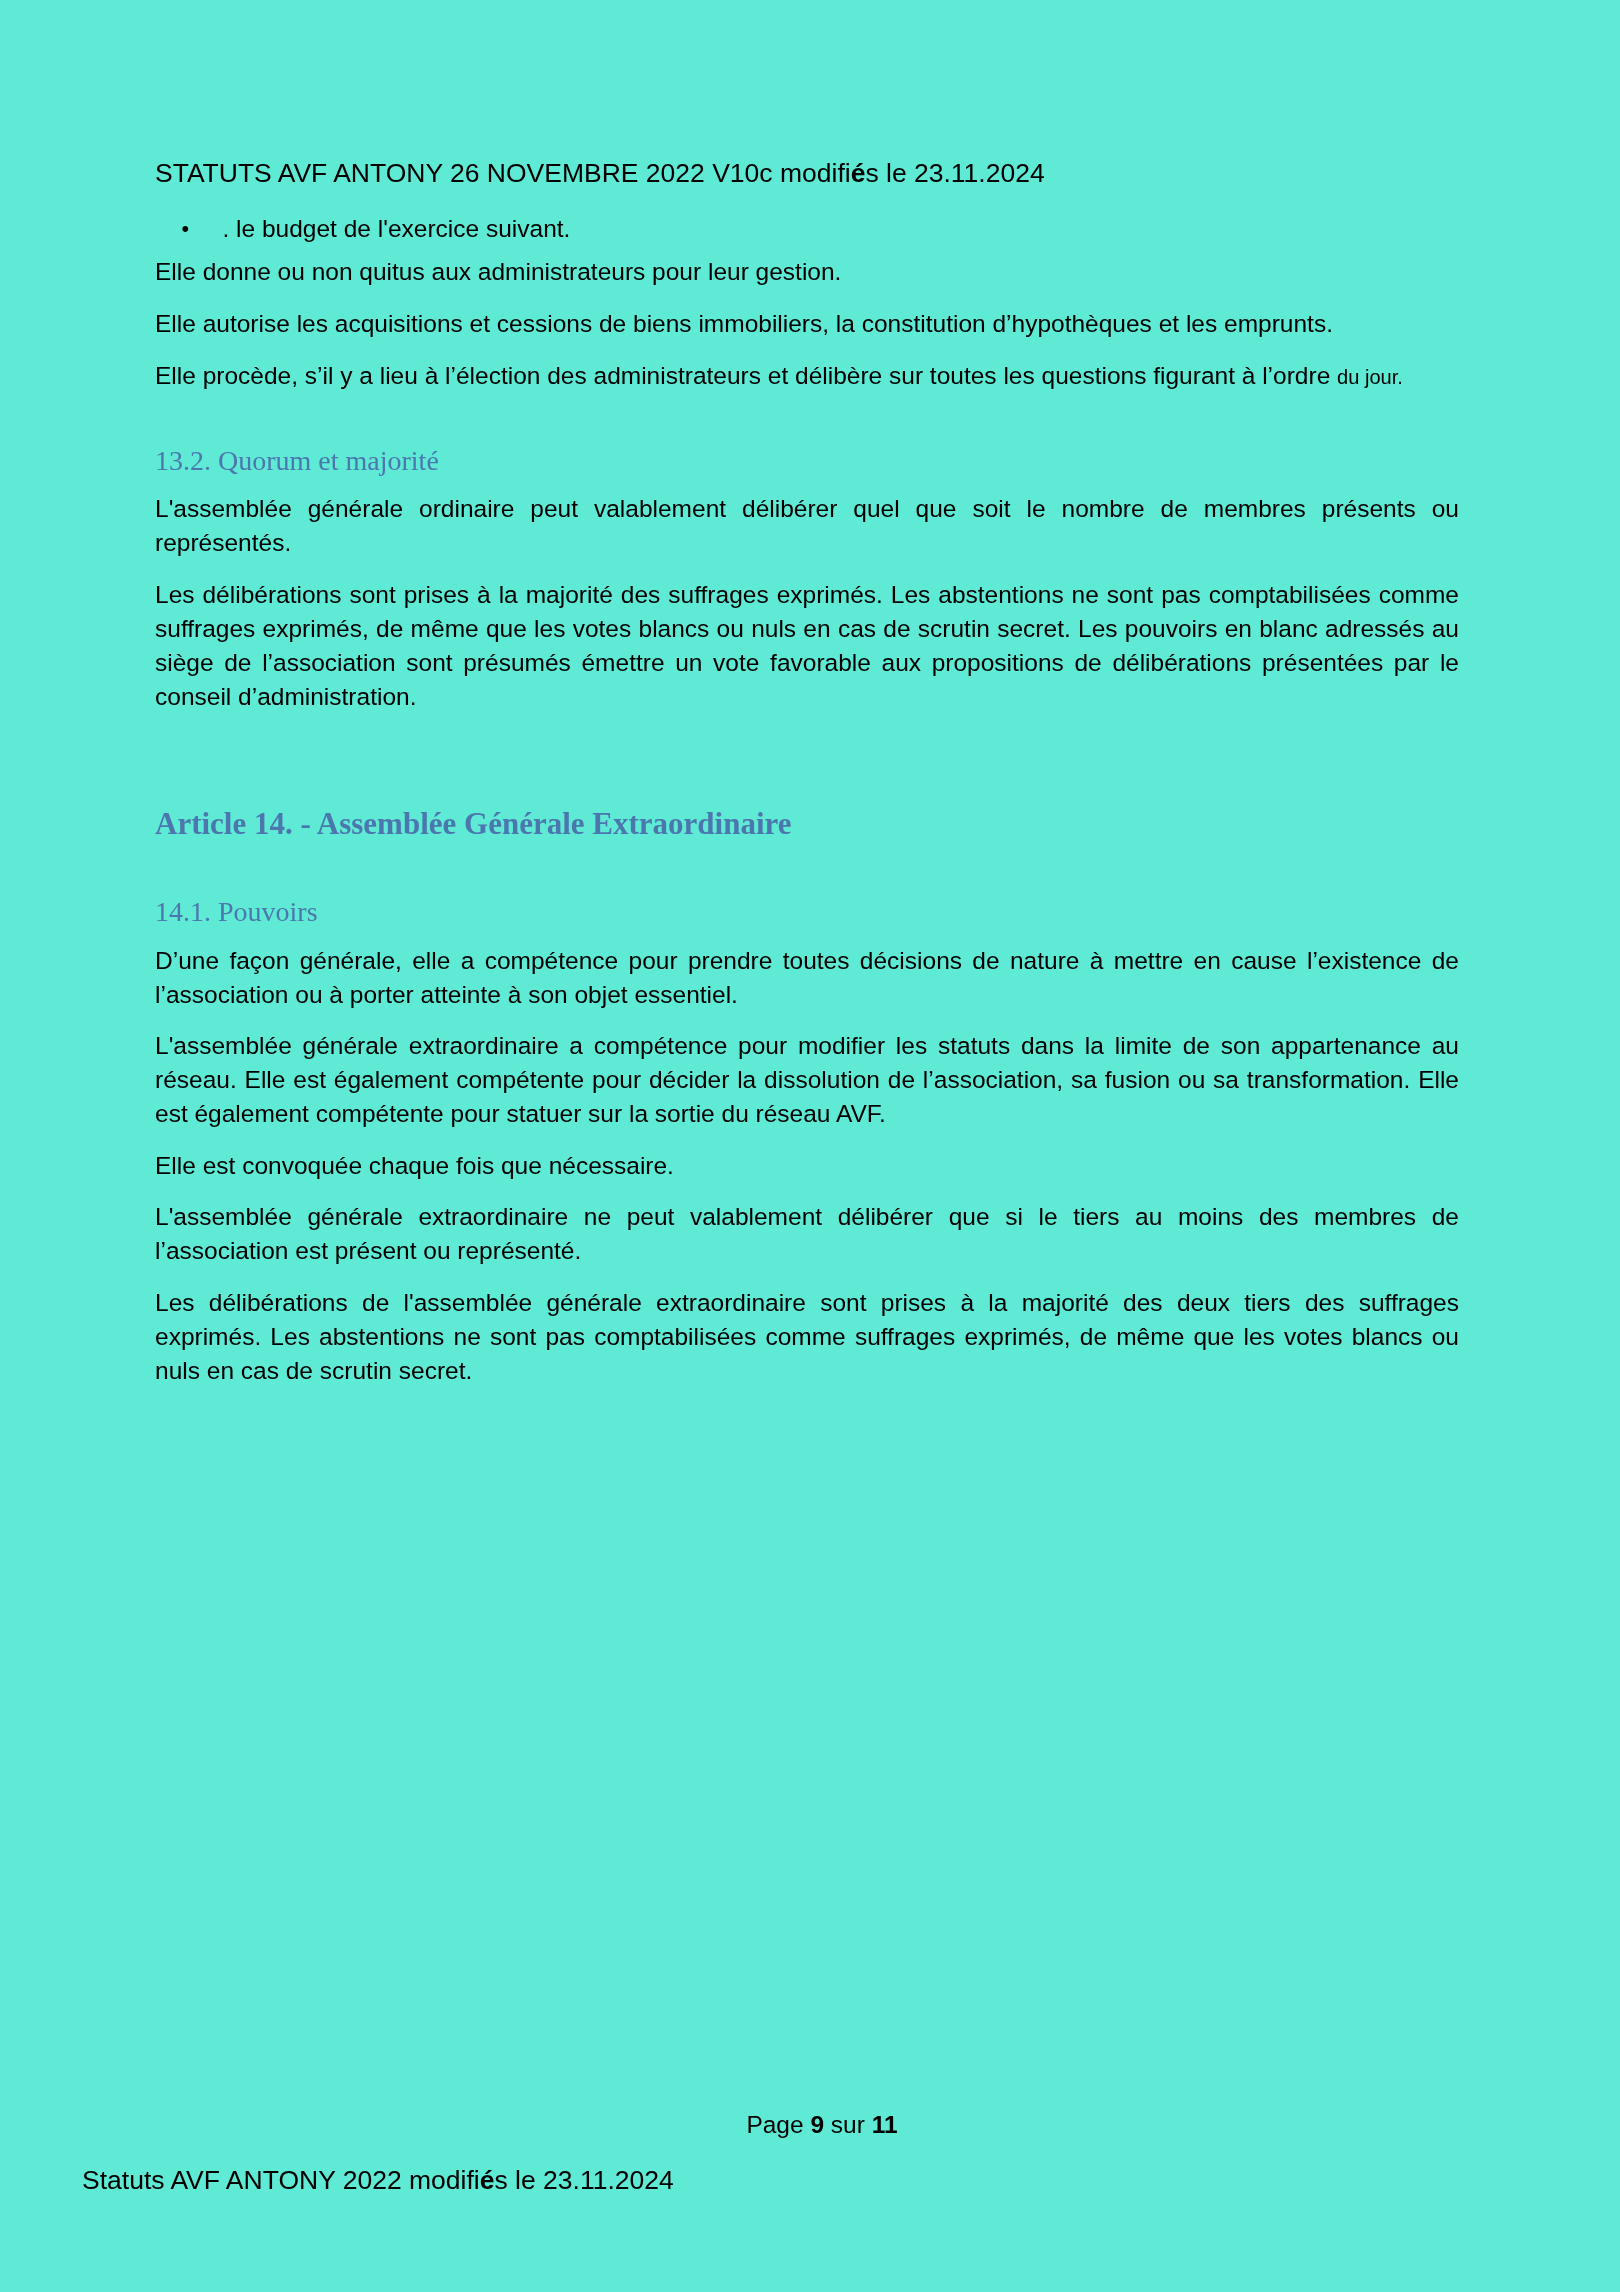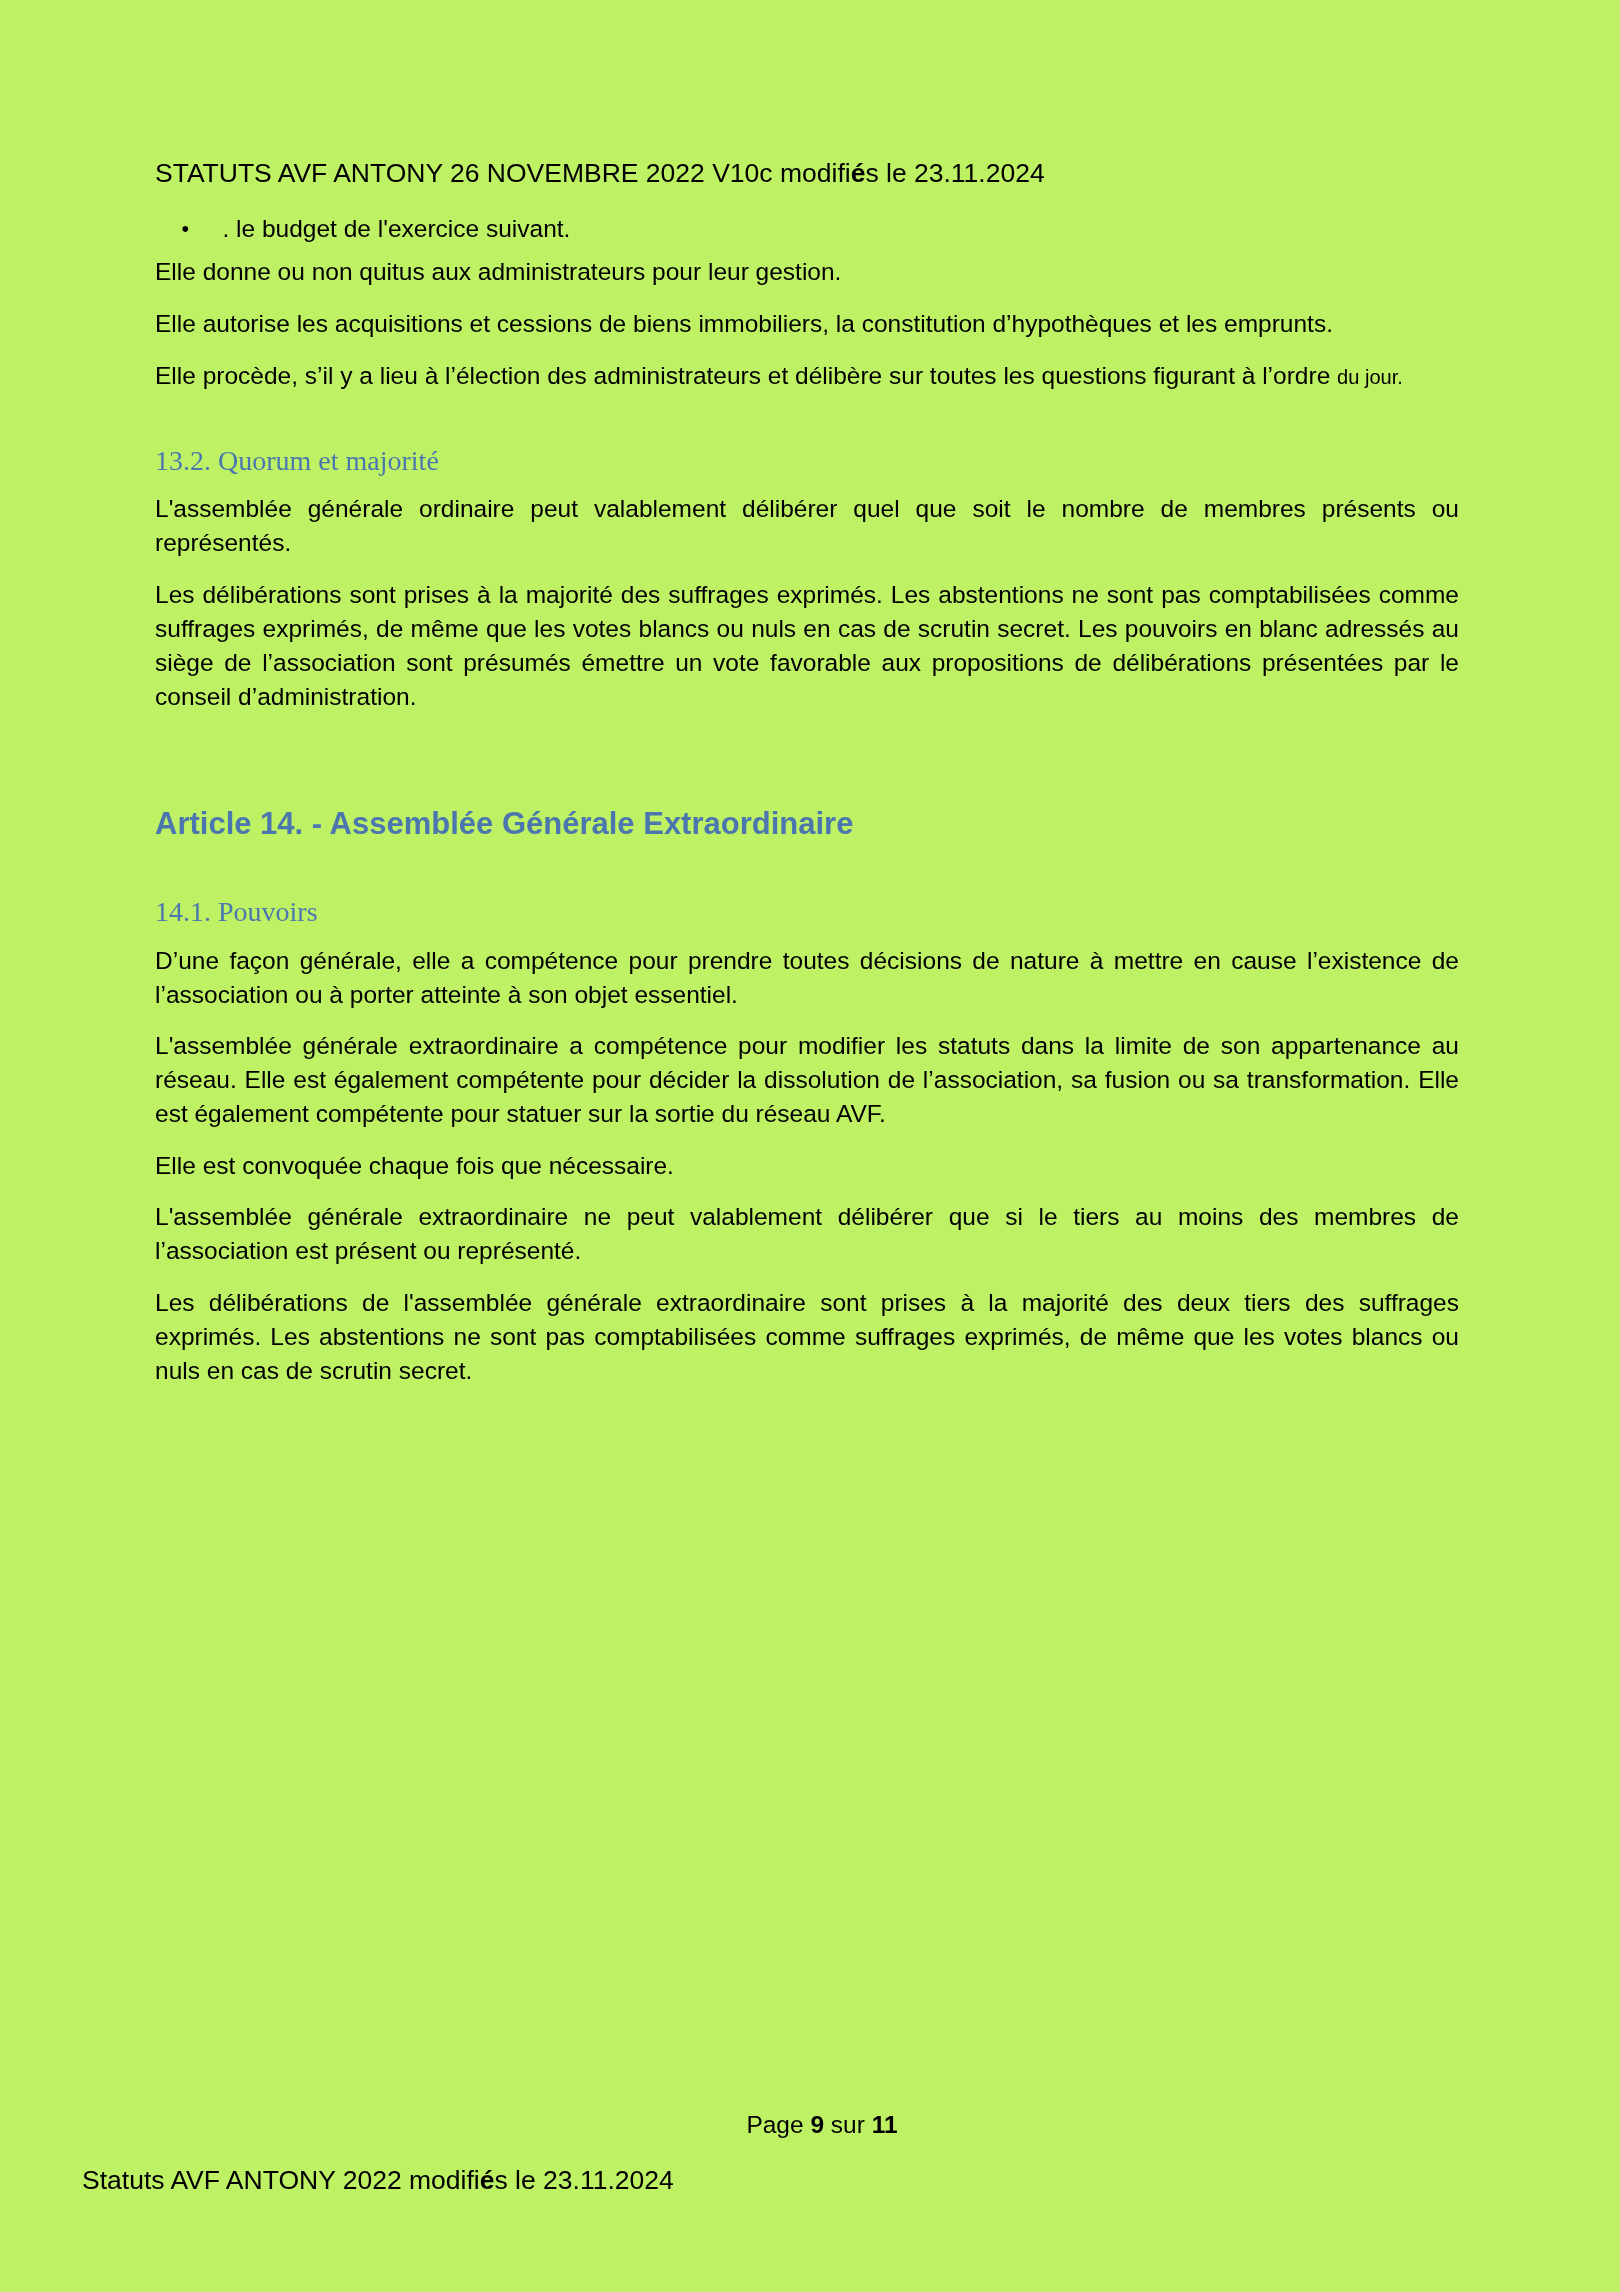--- a/index.html
+++ b/index.html
@@ -4,21 +4,21 @@
 <style>
   html, body {
     margin: 0;
     padding: 0;
     background: #ffffff;
   }
   .page {
     position: relative;
     width: 1620px;
     height: 2293px;
-    background: #bef264;
+    background: #5eead4;
     overflow: hidden;
     font-family: "Liberation Sans", sans-serif;
     color: #000000;
   }
   .content {
     position: absolute;
     left: 155px;
     top: 157px;
     width: 1304px;
   }
@@ -46,21 +46,21 @@
   p.body-par {
     font-size: 24.5px;
     line-height: 34px;
     text-align: justify;
     margin: 0 0 17.6px 0;
   }
   .small-seg {
     font-size: 0.82em;
   }
   h1.article-heading {
-    font-family: Liberation Sans, sans-serif;
+    font-family: Liberation Serif, serif;
     font-weight: bold;
     color: var(--heading-blue, #4C77AE);
     font-size: 31px;
     line-height: 43px;
     margin: 88px 0 0 0;
     text-align: left;
   }
   h2.sub-heading {
     font-family: "Liberation Serif", serif;
     font-weight: normal;

